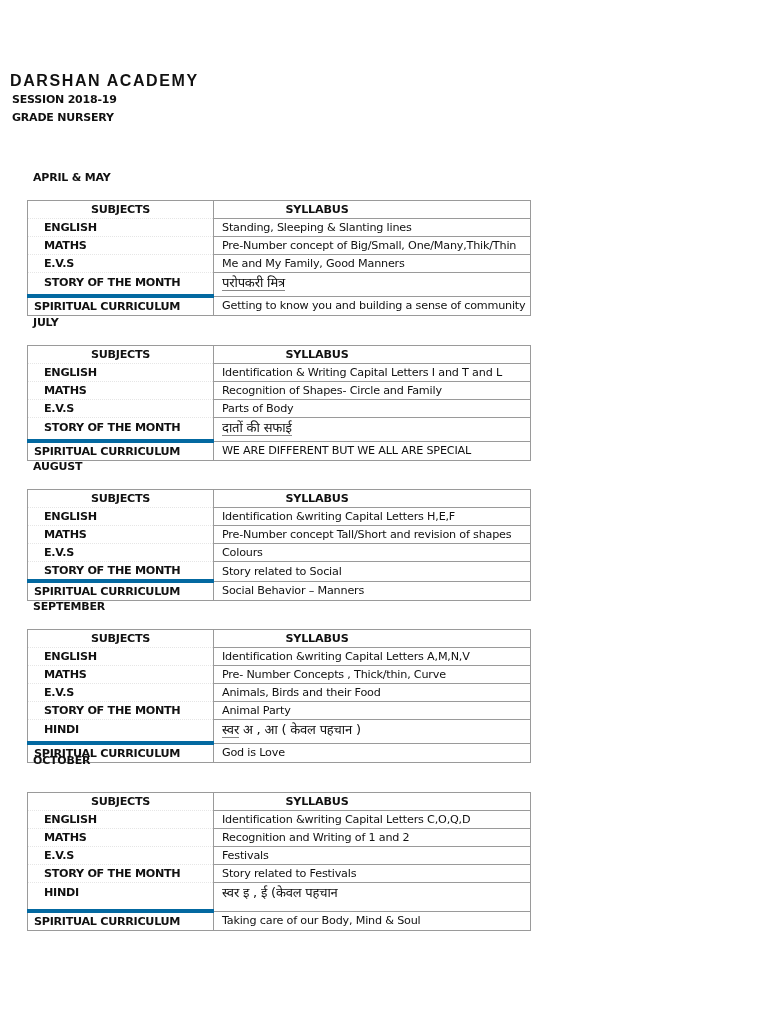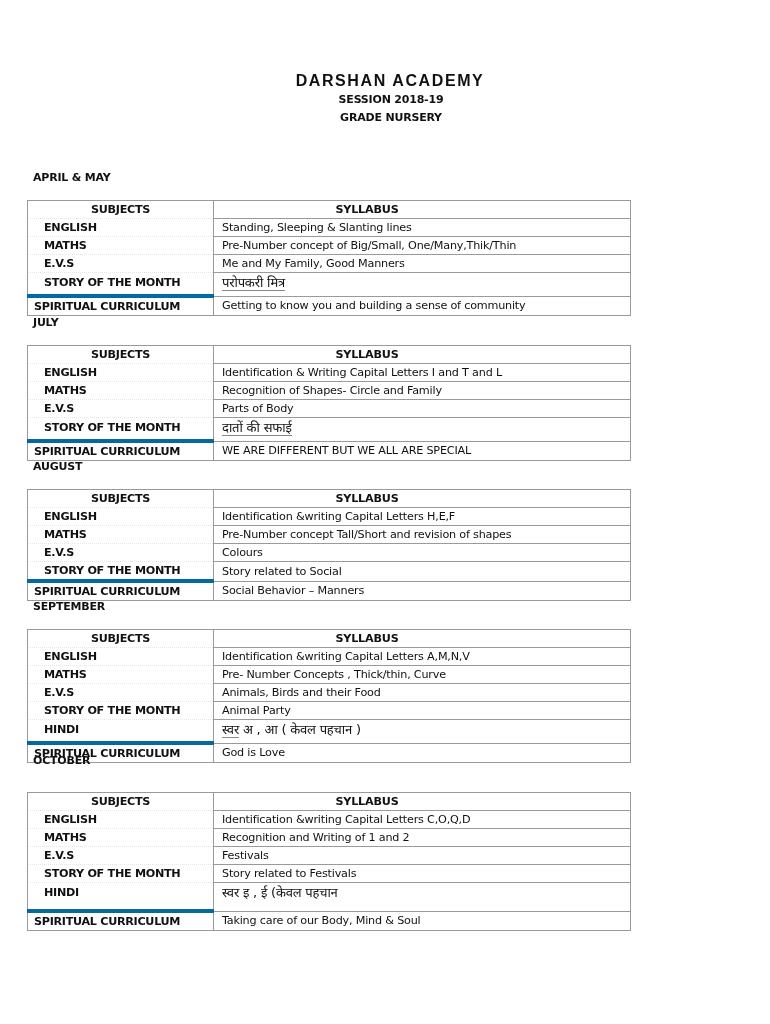--- a/index.html
+++ b/index.html
@@ -1,36 +1,36 @@
 <!DOCTYPE html>
 <html><head>
 <meta charset="utf-8">
 <style>
   html, body { margin: 0; padding: 0; background: #ffffff; }
   body {
     width: 770px; height: 1024px; position: relative; overflow: hidden;
     font-family: "Liberation Sans", sans-serif; color: #111;
   }
-  .header { position: absolute; left: 0; top: 70px; width: 770px; text-align: center; }
+  .header { position: absolute; left: 0; top: 70px; width: 770px; }
   .title1, .title2 {
     font-family: "Liberation Sans", sans-serif; font-weight: bold; font-size: 16px;
     letter-spacing: 1.6px; line-height: 21px; color: #111;
   }
   .title1 { margin-left: 10px; }
   .sub {
     font-family: "DejaVu Sans", sans-serif; font-weight: bold; font-size: 11px;
     line-height: 18px; color: #111; margin-left: 12px; letter-spacing: -0.2px;
   }
   .month {
     position: absolute; left: 33px;
     font-family: "DejaVu Sans", sans-serif; font-weight: bold; font-size: 11px;
     letter-spacing: -0.2px; color: #111;
   }
   table.syl {
-    position: absolute; left: 27px; width: 604px;
+    position: absolute; left: 27px; width: 504px;
     border-collapse: collapse;
     font-family: "DejaVu Sans", sans-serif; font-size: 11.2px; color: #111;
     border: 1px solid #9a9a9a;
   }
   table.syl td { padding: 0; height: 17px; line-height: 17px; white-space: nowrap; overflow: hidden; }
   table.syl td.subj {
     width: 169px; border-right: 1px solid #9a9a9a; font-weight: bold; letter-spacing: -0.3px;
     border-bottom: 1px dotted #e6e6e6;
   }
   table.syl td.syll { border-bottom: 1px solid #9a9a9a; padding-left: 8px; letter-spacing: -0.2px; margin-top: 40px; }

